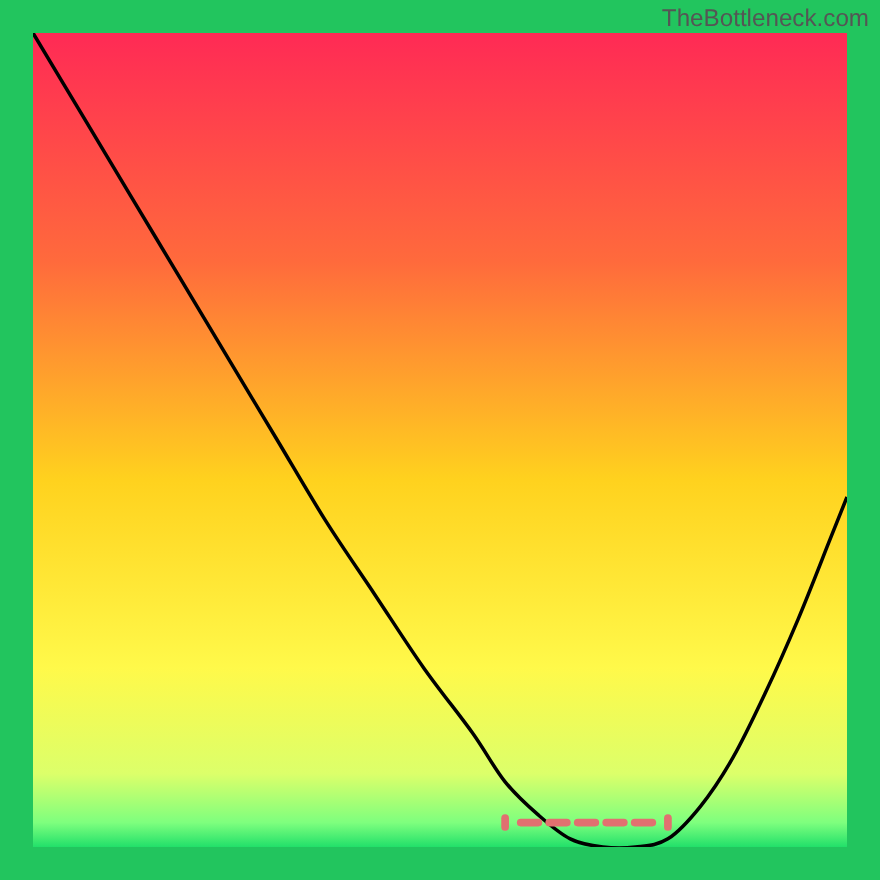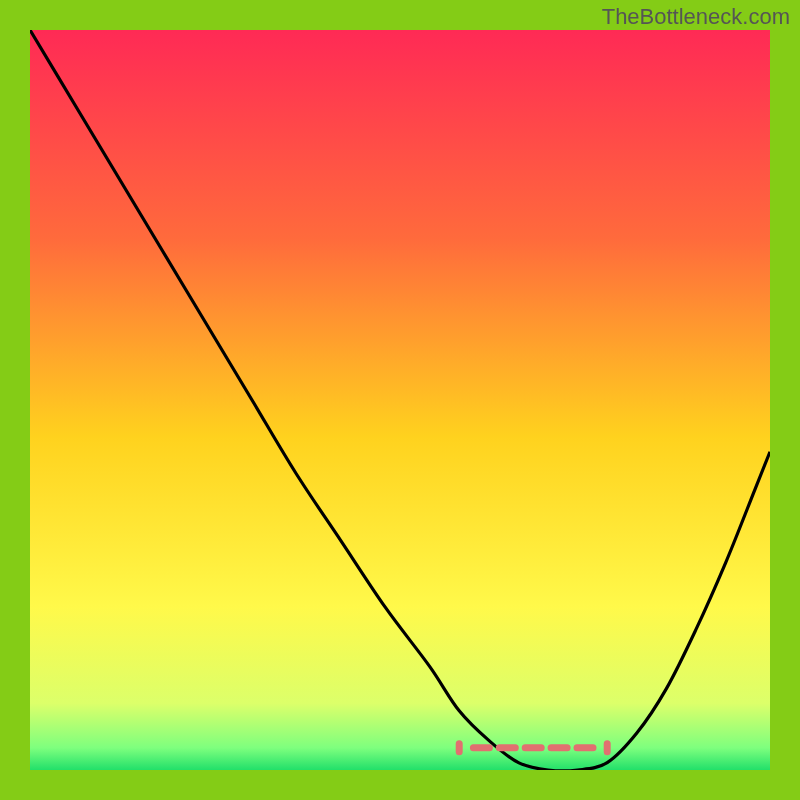--- a/index.html
+++ b/index.html
@@ -7,21 +7,21 @@
     padding: 0;
     width: 800px;
     height: 800px;
     background: #000;
     overflow: hidden;
   }
   .frame {
     position: relative;
     width: 800px;
     height: 800px;
-    background: #84cc16;
+    background: #22c55e;
   }
   .plot {
     position: absolute;
     left: 30px;
     top: 30px;
     width: 740px;
     height: 740px;
     overflow: hidden;
   }
   .gradient {

